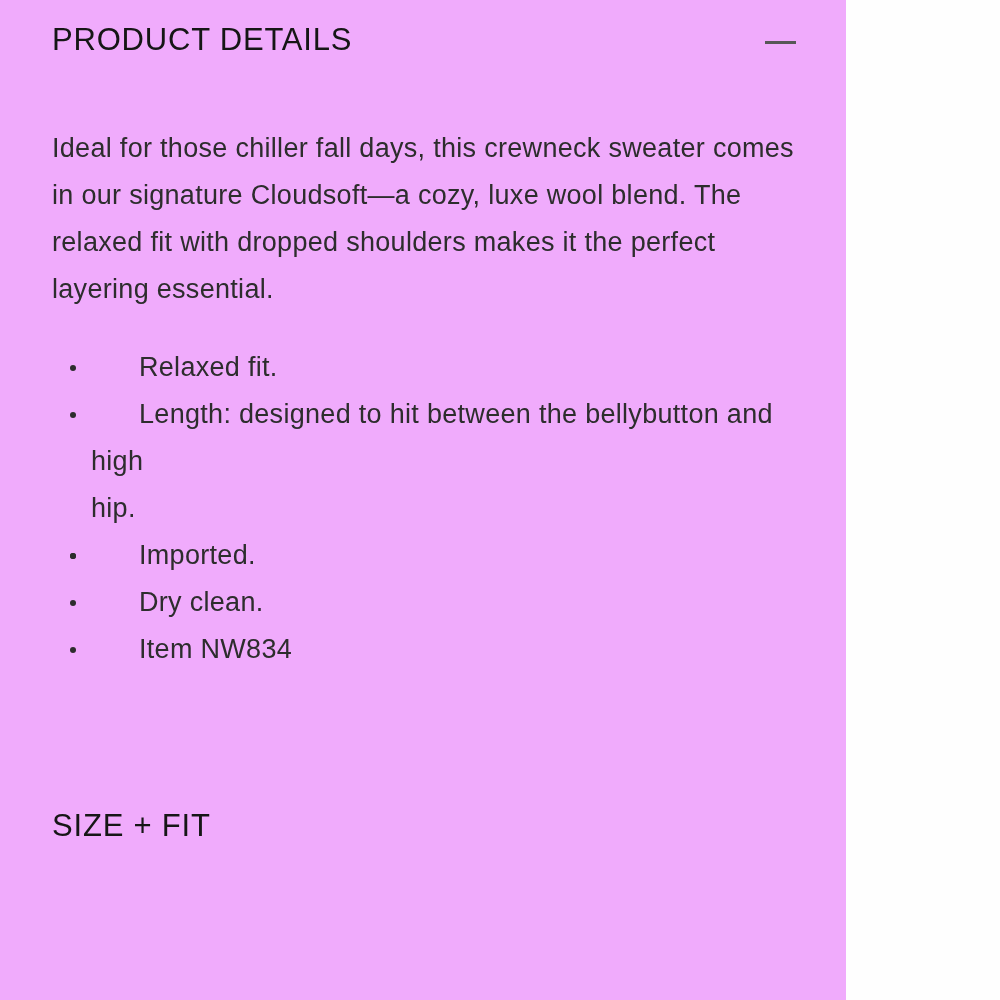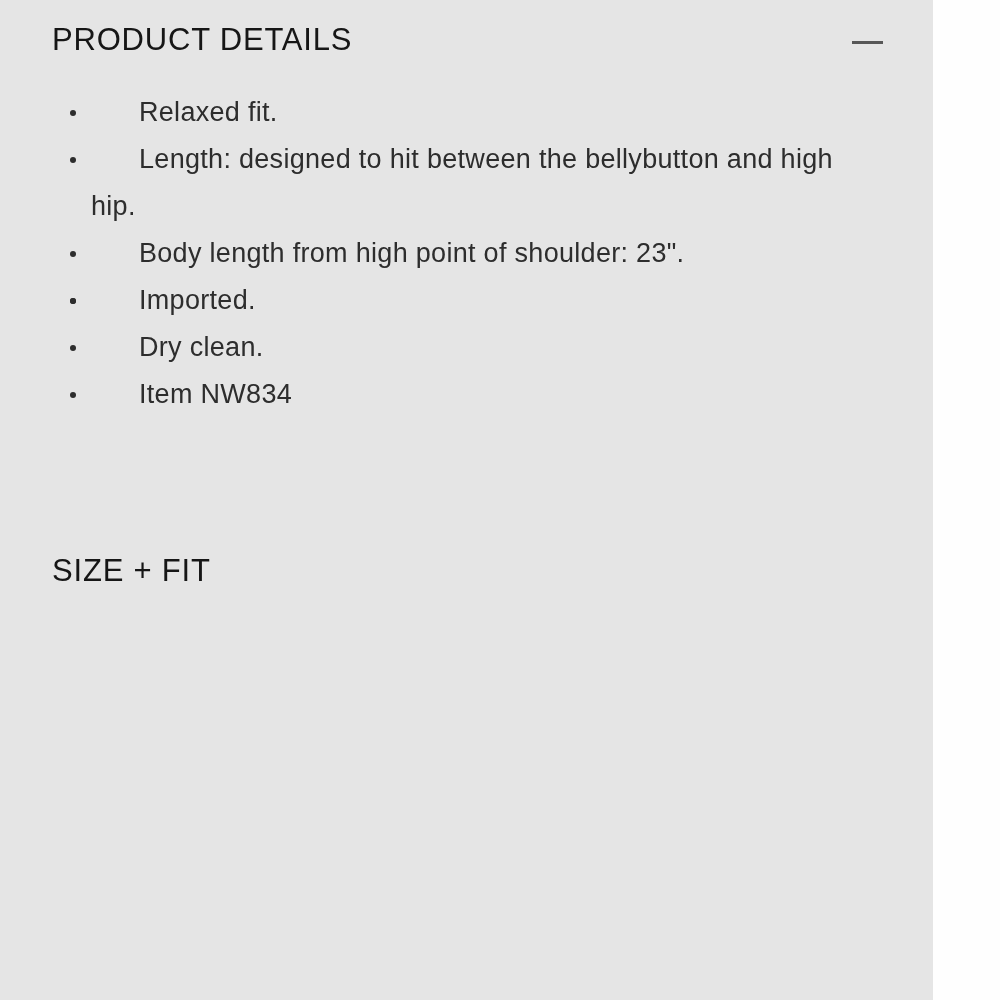--- a/index.html
+++ b/index.html
@@ -3,24 +3,24 @@
 <meta charset="utf-8">
 <style>
   * { margin: 0; padding: 0; box-sizing: border-box; }
   html, body {
     width: 1000px;
     background: #fefefe;
     font-family: "Liberation Sans", sans-serif;
   }
   .panel {
     position: relative;
-    width: 933px;
+    width: 846px;
     height: 1000px;
     overflow: hidden;
-    background: #e5e5e5;
+    background: #f0abfc;
     color: #2d2d2d;
   }
   
   .accordion-header {
     display: flex;
     align-items: center;
     justify-content: space-between;
     padding: 22px 50px 0 52px;
     cursor: pointer;
   }
@@ -79,34 +79,34 @@
 <body>
 
 <div class="panel">
 
   <section>
     <div class="accordion-header">
       <h2 class="section-title">PRODUCT DETAILS</h2>
       <div class="icon-minus"></div>
     </div>
 
+    <p class="description">Ideal for those chiller fall days, this crewneck sweater comes
+in our signature Cloudsoft—a cozy, luxe wool blend. The
+relaxed fit with dropped shoulders makes it the perfect
+layering essential.</p>
 
     <ul class="details-list">
       <li>
         <span class="bullet-dot"></span>
         <span class="li-text">Relaxed fit.</span>
       </li>
       <li>
         <span class="bullet-dot"></span>
         <span class="li-text">Length: designed to hit between the bellybutton and high
 hip.</span>
-      </li>
-      <li>
-        <span class="bullet-dot"></span>
-        <span class="li-text">Body length from high point of shoulder: 23".</span>
       </li>
       <li>
         <span class="bullet-dot"></span>
       </li>
       <li>
         <span class="bullet-dot"></span>
         <span class="li-text">Imported.</span>
       </li>
       <li>
         <span class="bullet-dot"></span>

